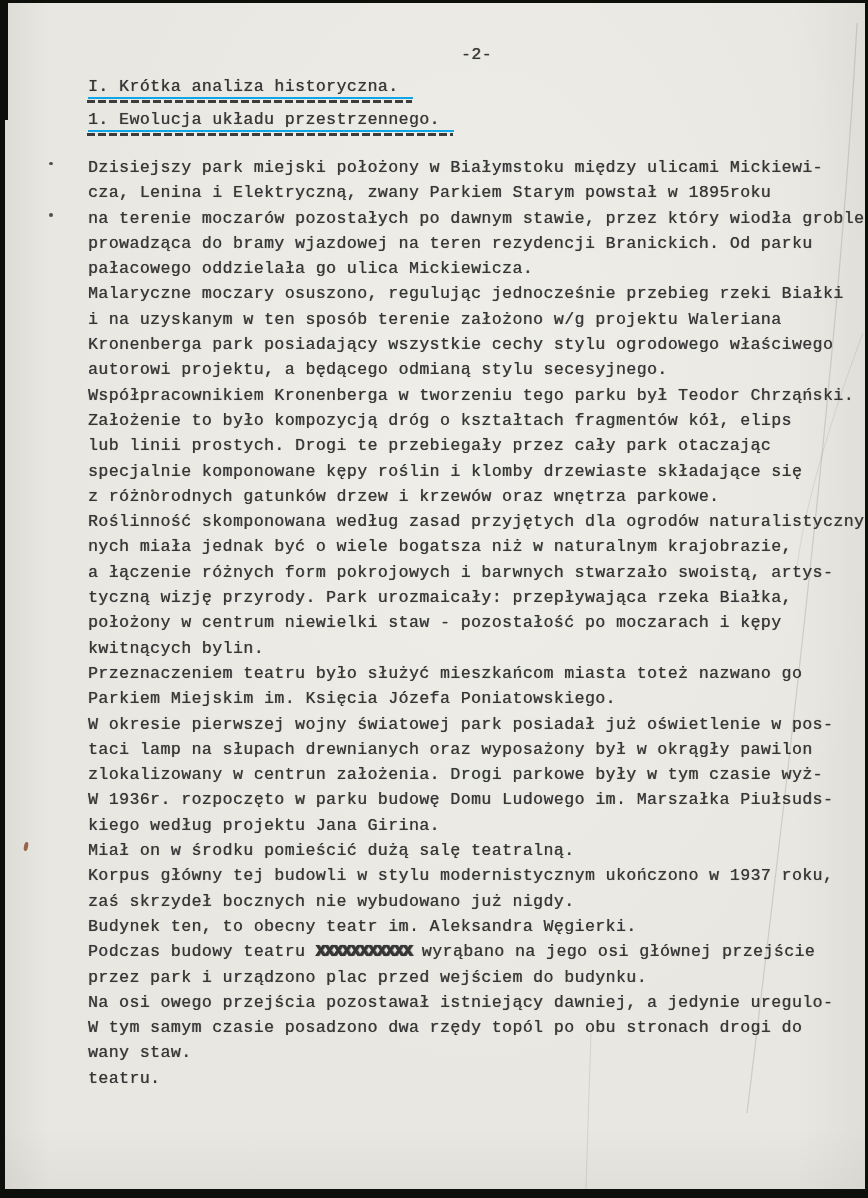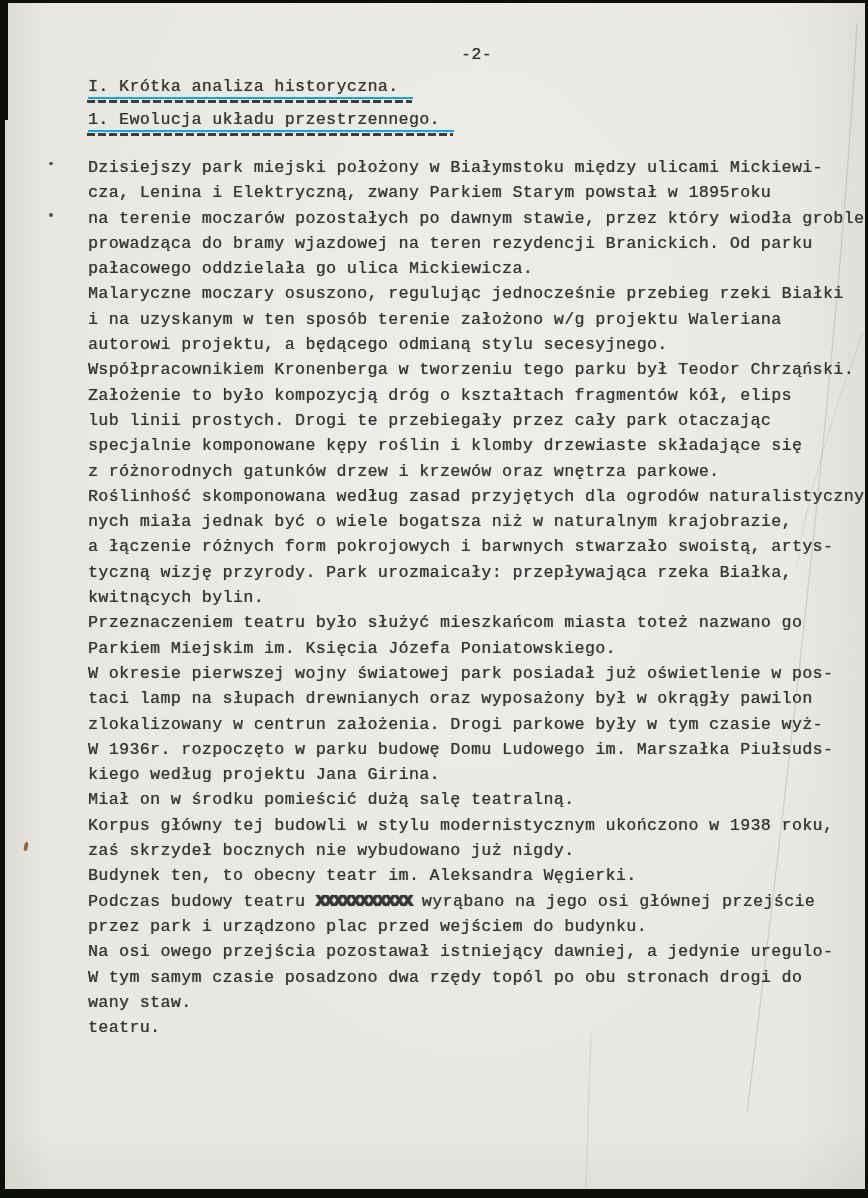--- a/index.html
+++ b/index.html
@@ -99,40 +99,42 @@
     </div>
 
     <div class="body-lines">
         <div class="line">Dzisiejszy park miejski położony w Białymstoku między ulicami Mickiewi-</div>
         <div class="line">cza, Lenina i Elektryczną, zwany Parkiem Starym powstał w 1895roku</div>
         <div class="line">na terenie moczarów pozostałych po dawnym stawie, przez który wiodła groble</div>
         <div class="line">prowadząca do bramy wjazdowej na teren rezydencji Branickich. Od parku</div>
         <div class="line">pałacowego oddzielała go ulica Mickiewicza.</div>
         <div class="line">Malaryczne moczary osuszono, regulując jednocześnie przebieg rzeki Białki</div>
         <div class="line">i na uzyskanym w ten sposób terenie założono w/g projektu Waleriana</div>
+        <div class="line">Kronenberga park posiadający wszystkie cechy stylu ogrodowego właściwego</div>
         <div class="line">autorowi projektu, a będącego odmianą stylu secesyjnego.</div>
         <div class="line">Współpracownikiem Kronenberga w tworzeniu tego parku był Teodor Chrząński.</div>
         <div class="line">Założenie to było kompozycją dróg o kształtach fragmentów kół, elips</div>
         <div class="line">lub linii prostych. Drogi te przebiegały przez cały park otaczając</div>
         <div class="line">specjalnie komponowane kępy roślin i klomby drzewiaste składające się</div>
         <div class="line">z różnorodnych gatunków drzew i krzewów oraz wnętrza parkowe.</div>
         <div class="line">Roślinność skomponowana według zasad przyjętych dla ogrodów naturalistyczny</div>
         <div class="line">nych miała jednak być o wiele bogatsza niż w naturalnym krajobrazie,</div>
         <div class="line">a łączenie różnych form pokrojowych i barwnych stwarzało swoistą, artys-</div>
         <div class="line">tyczną wizję przyrody. Park urozmaicały: przepływająca rzeka Białka,</div>
+        <div class="line">położony w centrum niewielki staw - pozostałość po moczarach i kępy</div>
         <div class="line">kwitnących bylin.</div>
         <div class="line">Przeznaczeniem teatru było służyć mieszkańcom miasta toteż nazwano go</div>
         <div class="line">Parkiem Miejskim im. Księcia Józefa Poniatowskiego.</div>
         <div class="line">W okresie pierwszej wojny światowej park posiadał już oświetlenie w pos-</div>
         <div class="line">taci lamp na słupach drewnianych oraz wyposażony był w okrągły pawilon</div>
         <div class="line">zlokalizowany w centrun założenia. Drogi parkowe były w tym czasie wyż-</div>
         <div class="line">W 1936r. rozpoczęto w parku budowę Domu Ludowego im. Marszałka Piułsuds-</div>
         <div class="line">kiego według projektu Jana Girina.</div>
         <div class="line">Miał on w środku pomieścić dużą salę teatralną.</div>
-        <div class="line">Korpus główny tej budowli w stylu modernistycznym ukończono w 1938 roku,</div>
+        <div class="line">Korpus główny tej budowli w stylu modernistycznym ukończono w 1937 roku,</div>
         <div class="line">zaś skrzydeł bocznych nie wybudowano już nigdy.</div>
         <div class="line">Budynek ten, to obecny teatr im. Aleksandra Węgierki.</div>
         <div class="line"><span>Podczas budowy teatru </span><span class="overstrike">XXXXXXXXXXX</span><span> wyrąbano na jego osi głównej przejście</span></div>
         <div class="line">przez park i urządzono plac przed wejściem do budynku.</div>
         <div class="line">Na osi owego przejścia pozostawał istniejący dawniej, a jedynie uregulo-</div>
         <div class="line">W tym samym czasie posadzono dwa rzędy topól po obu stronach drogi do</div>
         <div class="line">wany staw.</div>
         <div class="line">teatru.</div>
       </div>
   </div>

